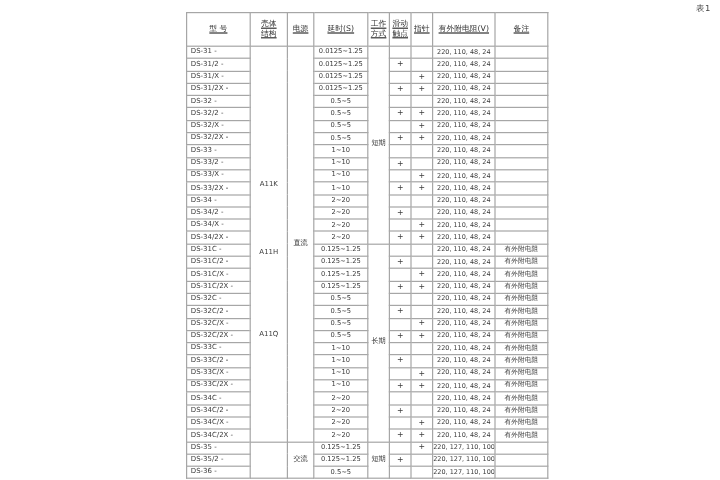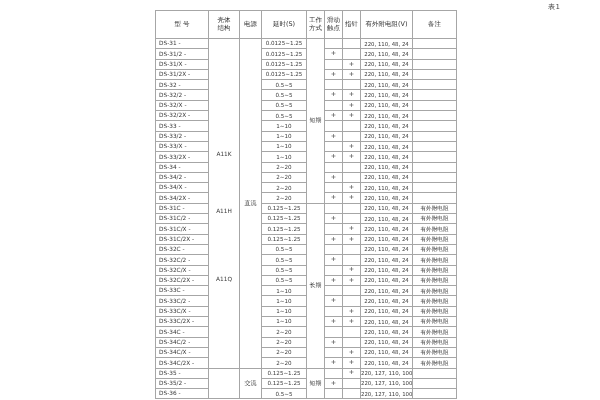--- a/index.html
+++ b/index.html
@@ -2,39 +2,39 @@
 <html><head>
 <meta charset="utf-8">
 <style>
   html,body { margin:0; padding:0; }
   body {
     width:600px; height:400px; position:relative; background:#ffffff;
     font-family:"DejaVu Sans","Liberation Sans",sans-serif;
     -webkit-font-smoothing:antialiased;
   }
   .caption {
-    position:absolute; top:2px; left:548px;
+    position:absolute; top:2px; left:580px;
     font-size:7px; color:#444; letter-spacing:0.5px;
   }
   table.spec {
     position:absolute; left:155px; top:10px;
     width:301px; border-collapse:collapse; table-layout:fixed;
     background:#fff;
   }
   .spec th, .spec td {
     border:1px solid #a6a6a6;
     padding:0; margin:0;
     font-weight:normal;
     color:#3a3a3a;
     text-align:center; vertical-align:middle;
     overflow:hidden;
     font-size:6px; line-height:1.15;
   }
   .spec thead tr { height:28px; }
-  .spec th { font-size:6.5px; white-space:pre-line; color:#333; }
+  .spec th { font-size:6.5px; white-space:pre-line; color:#333;text-decoration:underline; }
   .spec tbody tr { height:10.3px; }
   td.model { text-align:left; padding-left:3px; white-space:nowrap; font-size:5.8px; }
   td.delay { font-size:5.6px; white-space:nowrap; }
   td.volt  { font-size:5.4px; white-space:nowrap; }
   td.remark{ font-size:5.6px; white-space:nowrap; }
   td.plus  { font-size:6.5px; }
   td.group { font-size:6px; }
   td.shell-cell { position:relative; }
   .shell-label {
     position:absolute; left:0; right:0;

